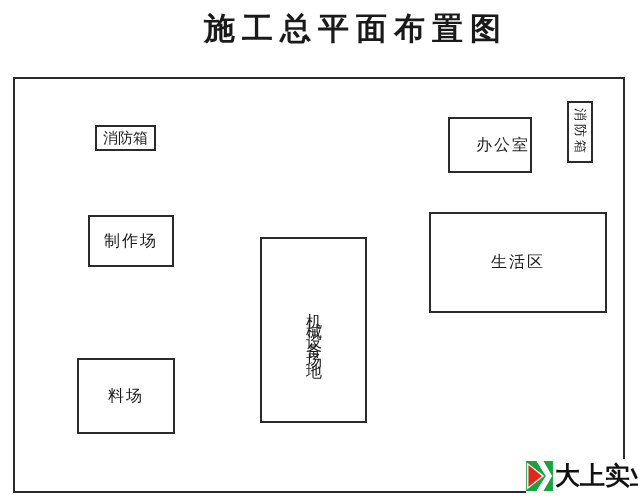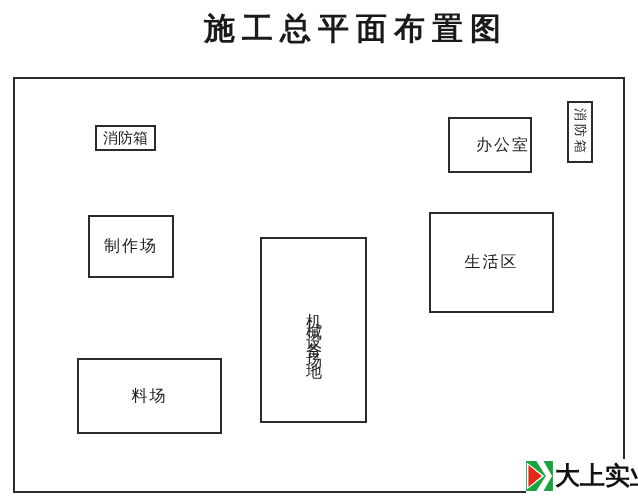--- a/index.html
+++ b/index.html
@@ -46,24 +46,24 @@
     align-items: center;
     justify-content: center;
     box-sizing: border-box;
     font-size: 16px;
     letter-spacing: 2px;
     color: #1b1b1b;
   }
   .fire-left   { left:  95px; top: 125px; width:  61px; height: 26px; font-size: 15px; letter-spacing: 0; }
   .office      { left: 448px; top: 117px; width:  84px; height: 56px; justify-content: flex-end; }
   .fire-right  { left: 567px; top: 101px; width:  26px; height: 62px; font-size: 13px; }
-  .fabrication { left:  88px; top: 215px; width:  86px; height: 63px; }
+  .fabrication { left:  88px; top: 215px; width:  86px; height: 52px; }
   .machinery   { left: 260px; top: 237px; width: 107px; height: 186px; }
-  .living      { left: 429px; top: 212px; width: 125px; height: 101px; }
-  .material    { left:  77px; top: 358px; width: 145px; height: 76px; }
+  .living      { left: 429px; top: 212px; width: 178px; height: 101px; }
+  .material    { left:  77px; top: 358px; width: 98px; height: 76px; }
   .dorm        { left: 445px; top: 362px; width: 120px; height: 78px; }
   .v-upright {
     writing-mode: vertical-rl;
     text-orientation: upright;
     letter-spacing: 10px;
   }
   .v-sideways {
     writing-mode: vertical-rl;
     text-orientation: sideways;
     letter-spacing: 3px;

